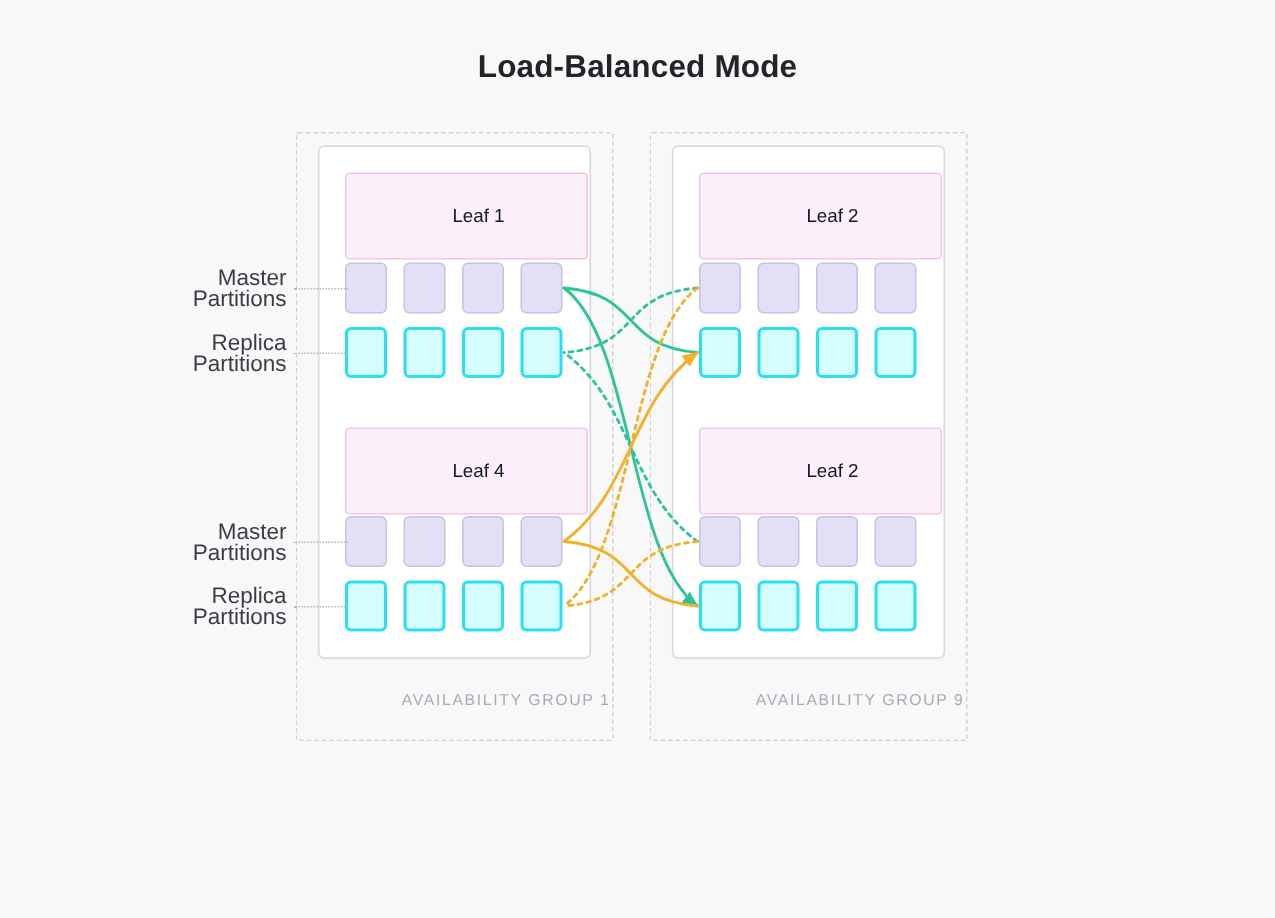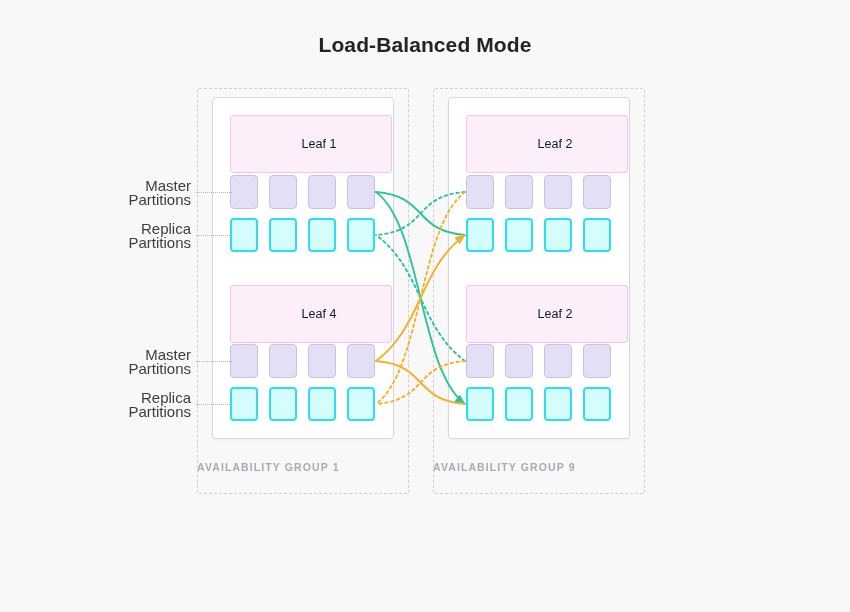--- a/index.html
+++ b/index.html
@@ -39,23 +39,23 @@
     position: absolute;
     border: 1px dashed #cfcfd6;
     border-radius: 2px;
     background: transparent;
   }
   #ag-frame-1 { left: 197px; top: 88px; width: 210px; height: 404px; }
   #ag-frame-2 { left: 433px; top: 88px; width: 210px; height: 404px; }
 
   .ag-label {
     position: absolute;
-    text-align: left;
+    text-align: right;
     font-size: 10.5px;
-    font-weight: bold;
+    font-weight: normal;
     color: #a9a9b8;
     letter-spacing: 1.1px;
     white-space: nowrap;
   }
   #ag-label-1 { left: 197px; top: 461px; width: 210px; }
   #ag-label-2 { left: 433px; top: 461px; width: 210px; }
 
   
   .card {
     position: absolute;

